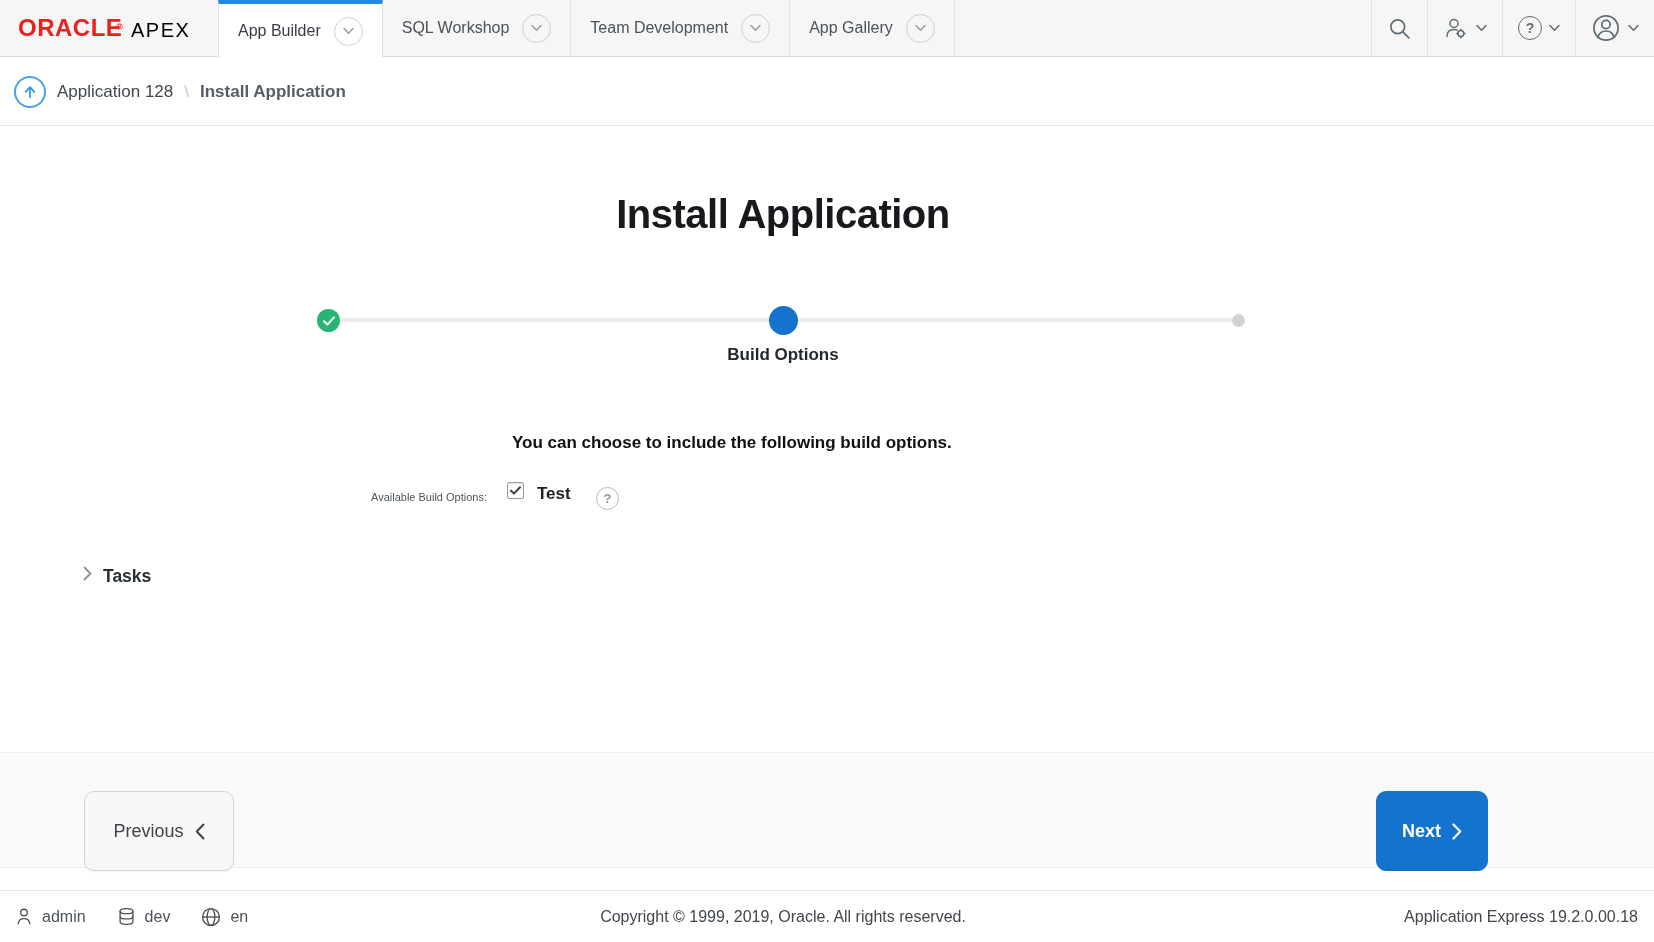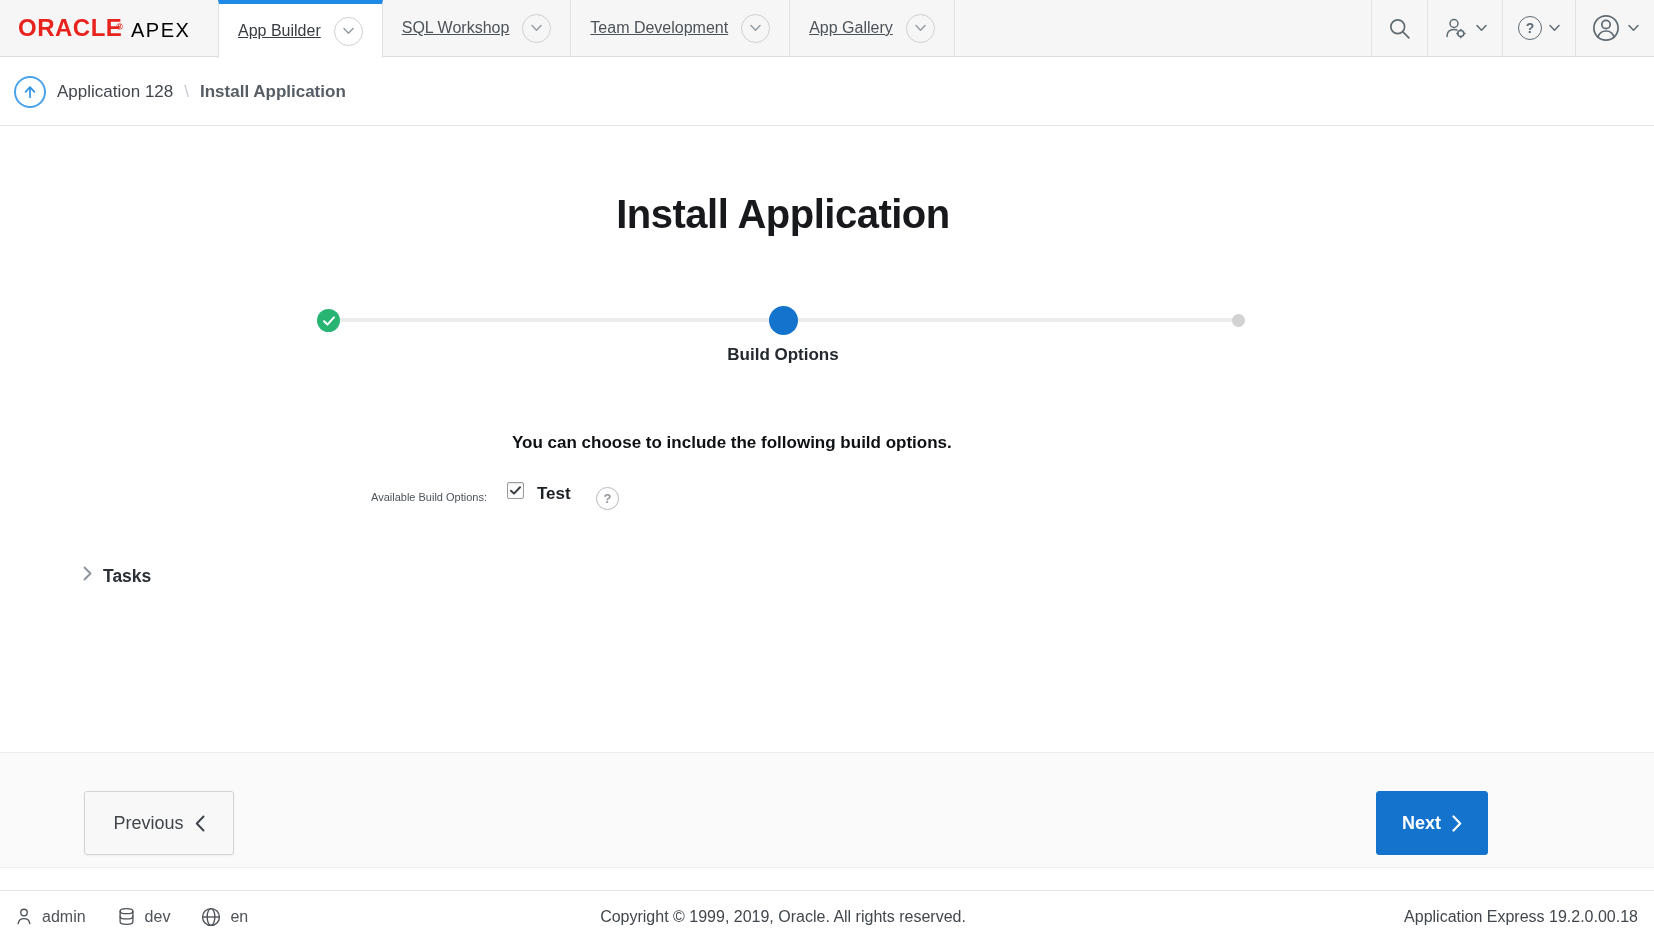--- a/index.html
+++ b/index.html
@@ -16,21 +16,21 @@
     background:#f6f6f6;border-bottom:1px solid #dcdcdc;display:flex;
   }
   .logo{width:218px;box-sizing:border-box;display:flex;align-items:flex-end;
     padding-left:18px;gap:8px;align-self:center;cursor:pointer;}
   .logo-oracle{color:#e8231d;font-weight:700;font-size:24px;letter-spacing:.5px;}
   .logo-reg{color:#e8231d;font-size:9px;font-weight:700;vertical-align:super;margin-left:-6px;}
   .logo-apex{color:#000000;font-size:20px;letter-spacing:1.5px;}
   .tabs{display:flex;height:100%;}
   .tab{
     display:flex;align-items:center;gap:13px;padding:10px 19px;font-size:16px;
-    color:#4b5258;border-right:1px solid #e2e2e2;cursor:pointer;box-sizing:border-box;text-decoration:underline;
+    color:#4b5258;border-right:1px solid #e2e2e2;cursor:pointer;box-sizing:border-box;
   }
   .tab:first-child{border-left:1px solid #e2e2e2;}
   .tab.active{
     background:#fff;color:#373d43;border-top:4px solid #1e8ae6;height:58px;margin-bottom:-1px;
   }
   .tab-menu{
     width:27px;height:27px;border:1px solid #ccd1d5;border-radius:50%;
     display:flex;align-items:center;justify-content:center;color:#959da4;flex:0 0 auto;
   }
   .topbar-right{margin-left:auto;display:flex;height:100%;color:#5f6b73;}
@@ -101,21 +101,21 @@
   .tasks-chevron{color:#8b9299;display:flex;}
   .tasks-label{font-size:17.5px;font-weight:700;color:#2a3036;}
 
   
   .button-bar{
     position:absolute;top:752px;left:0;width:100%;height:116px;box-sizing:border-box;
     background:#fafafa;border-top:1px solid #efefef;border-bottom:1px solid #efefef;
   }
   .btn{
     position:absolute;display:flex;align-items:center;justify-content:center;gap:11px;
-    height:64px;border-radius:3px;font-size:18px;cursor:pointer;box-sizing:border-box;
+    height:80px;border-radius:10px;font-size:18px;cursor:pointer;box-sizing:border-box;
     font-family:inherit;
   }
   .btn.secondary{
     background:#f8f8f8;border:1px solid #d4d4d4;color:#3e444a;
     box-shadow:0 1px 2px rgba(0,0,0,.05);
   }
   .btn-previous{left:84px;top:38px;width:150px;}
   .btn-cancel{left:242px;top:38px;width:106px;}
   .btn.primary{
     background:#1373cd;border:1px solid #1373cd;color:#fff;font-weight:700;

